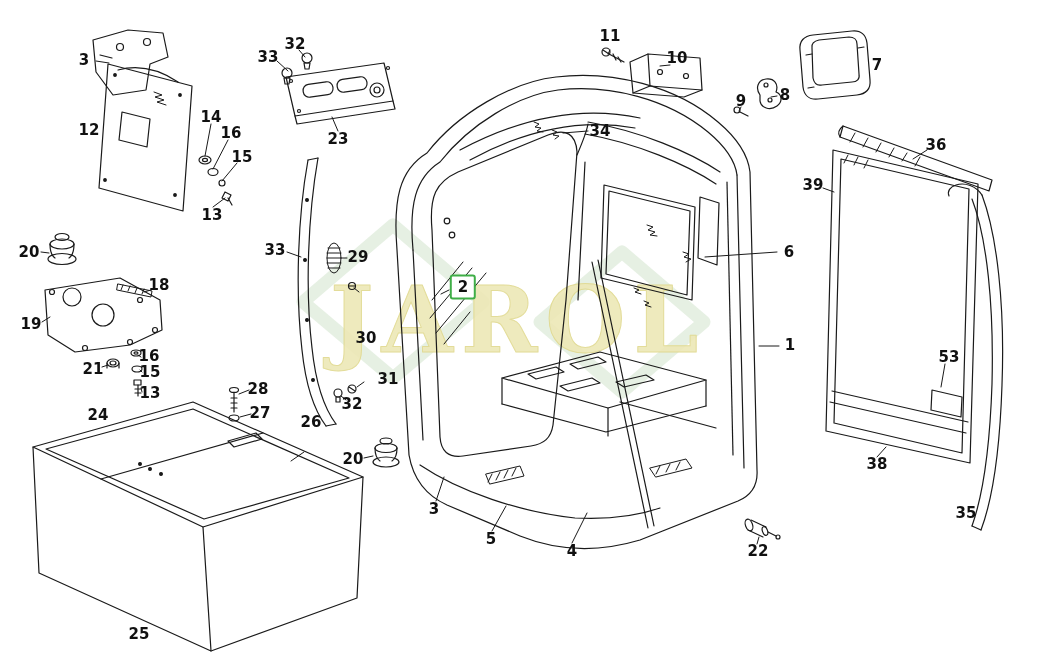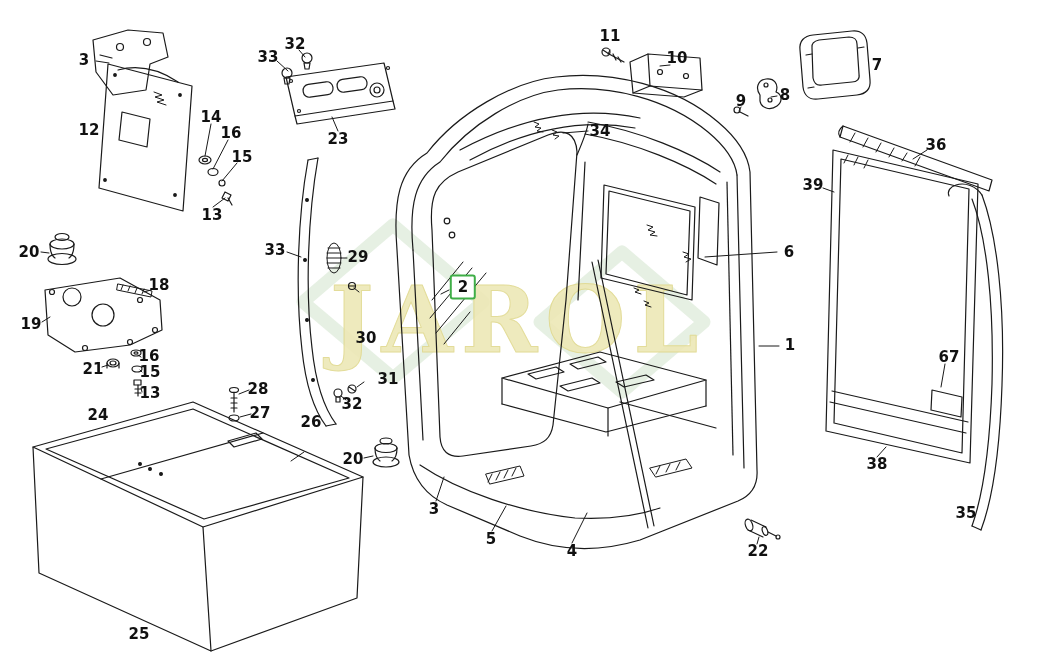--- a/index.html
+++ b/index.html
@@ -406,21 +406,21 @@
       <span class="part-label" style="left: 813px; top: 185px;">39</span>
       <span class="part-label" style="left: 789px; top: 252px;">6</span>
       <span class="part-label" style="left: 29px; top: 252px;">20</span>
       <span class="part-label" style="left: 275px; top: 250px;">33</span>
       <span class="part-label" style="left: 358px; top: 257px;">29</span>
       <span class="part-label" style="left: 366px; top: 297px; margin-top: 41px;">30</span>
       <span class="part-label" style="left: 159px; top: 285px;">18</span>
       <span class="part-label" style="left: 31px; top: 324px;">19</span>
       <span class="part-label highlighted" style="left: 463px; top: 287px;">2</span>
       <span class="part-label" style="left: 790px; top: 345px;">1</span>
-      <span class="part-label" style="left: 949px; top: 357px;">67</span>
+      <span class="part-label" style="left: 949px; top: 357px;">53</span>
       <span class="part-label" style="left: 93px; top: 369px;">21</span>
       <span class="part-label" style="left: 149px; top: 356px;">16</span>
       <span class="part-label" style="left: 150px; top: 372px;">15</span>
       <span class="part-label" style="left: 150px; top: 393px;">13</span>
       <span class="part-label" style="left: 388px; top: 379px;">31</span>
       <span class="part-label" style="left: 352px; top: 404px;">32</span>
       <span class="part-label" style="left: 258px; top: 389px;">28</span>
       <span class="part-label" style="left: 260px; top: 413px;">27</span>
       <span class="part-label" style="left: 98px; top: 415px;">24</span>
       <span class="part-label" style="left: 311px; top: 422px;">26</span>

